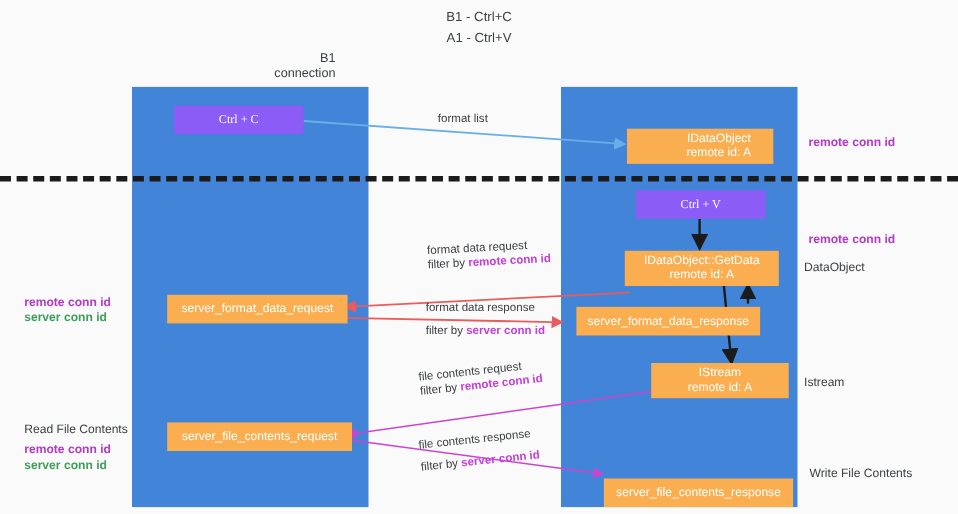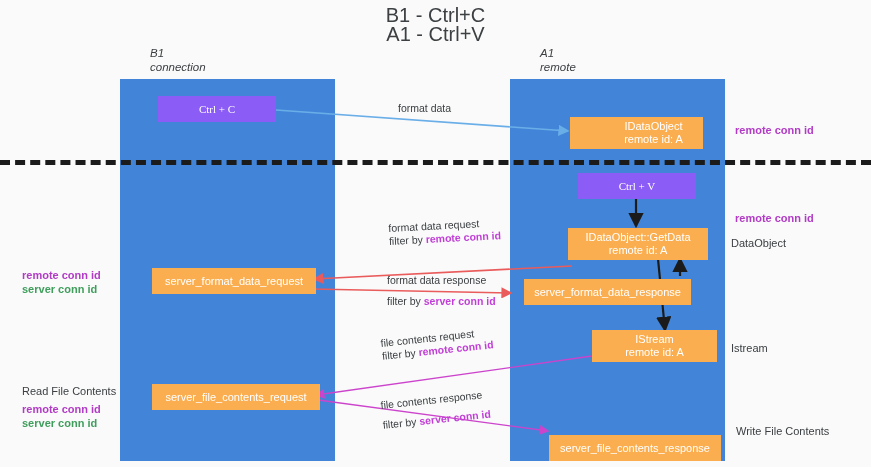--- a/index.html
+++ b/index.html
@@ -8,30 +8,30 @@
     background:#fafafa;
     font-family:"Liberation Sans", sans-serif;
     color:#3c4043;
     position:relative;
     overflow:hidden;
   }
   #stage{position:absolute;inset:0;}
 
   .title{
     position:absolute;left:0;right:0;top:6px;
-    text-align:center;font-size:20px;line-height:19px;color:#3c4043;
+    text-align:center;font-size:12px;line-height:19px;color:#3c4043;
     white-space:pre-line;
   }
 
   .lane{
     position:absolute;background:#4285d8;
   }
   .lane-hdr{
-    position:absolute;text-align:left;font-size:11.5px;line-height:13.5px;
-    color:#3c4043;white-space:pre-line;font-style:italic;
+    position:absolute;text-align:right;font-size:11.5px;line-height:13.5px;
+    color:#3c4043;white-space:pre-line;
   }
 
   .dashline{
     position:absolute;left:0;right:0;top:160px;height:0;
     border-top:5px dashed #1b1b1b;
   }
 
   .node{
     position:absolute;box-sizing:border-box;
     display:flex;flex-direction:column;align-items:center;justify-content:center;
@@ -65,22 +65,20 @@
 <div id="stage">
 
   <div class="title">B1 - Ctrl+C
 A1 - Ctrl+V</div>
 
   <div class="lane" style="left:120px;top:79px;width:215px;height:382px;"></div>
   <div class="lane" style="left:510px;top:79px;width:215px;height:382px;"></div>
 
   <div class="lane-hdr" style="left:150px;top:47px;width:155px;">B1
 connection</div>
-  <div class="lane-hdr" style="left:540px;top:47px;width:155px;">A1
-remote</div>
 
   <svg class="wires" viewBox="0 0 871 467">
     <defs>
       <marker id="ah-blue" markerWidth="7" markerHeight="7" refX="6" refY="3.5" orient="auto">
         <path d="M0,0 L7,3.5 L0,7 z" fill="#6aaee8"></path>
       </marker>
       <marker id="ah-red" markerWidth="7" markerHeight="7" refX="6" refY="3.5" orient="auto">
         <path d="M0,0 L7,3.5 L0,7 z" fill="#ea5b5b"></path>
       </marker>
       <marker id="ah-mag" markerWidth="7" markerHeight="7" refX="6" refY="3.5" orient="auto">
@@ -147,21 +145,21 @@
   </div>
 
   <div class="sidelbl dark" style="left:22px;top:384px;">Read File Contents</div>
 
   <div class="stack" style="left:22px;top:402px;">
     <div class="sidelbl purple" style="position:static;">remote conn id</div>
     <div class="sidelbl green" style="position:static;">server conn id</div>
   </div>
 
   <div class="edgelbl" style="left:398px;top:102px;">
-    <span>format data</span>
+    <span>format list</span>
   </div>
 
   <div class="edgelbl rot" style="left:388px;top:222px;transform:rotate(-3deg);">
     <div>format data request</div>
     <div>
       <span>filter by </span><span class="hl-purple">remote conn id</span>
     </div>
   </div>
 
   <div class="edgelbl" style="left:387px;top:274px;">

